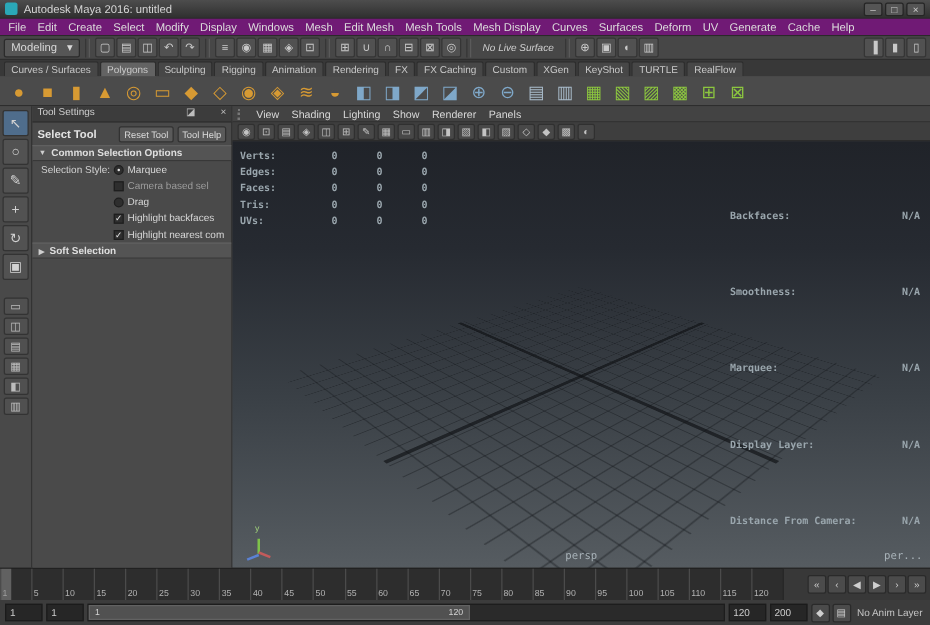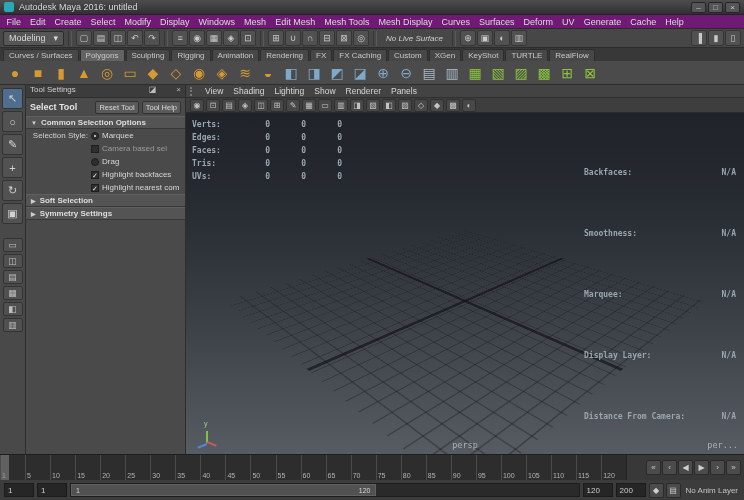--- a/index.html
+++ b/index.html
@@ -339,24 +339,20 @@
         <span>Highlight backfaces</span>
       </div>
       <div class="opt-row">
         <span class="checkbox indent">✓</span>
         <span>Highlight nearest com</span>
       </div>
       <div class="ts-section">
         <span class="ts-arrow">▶</span>
         <span>Soft Selection</span>
       </div>
-      <div class="ts-section">
-        <span class="ts-arrow">▶</span>
-        <span>Symmetry Settings</span>
-      </div>
       <div class="ts-fill"></div>
     </div>
 
     <div class="viewport">
       <div class="vp-menus">
         <span class="vp-grip"></span>
         <span style="display:flex;">
 
         <span class="vp-menu-item">View</span>
             <span class="vp-menu-item">Shading</span>

